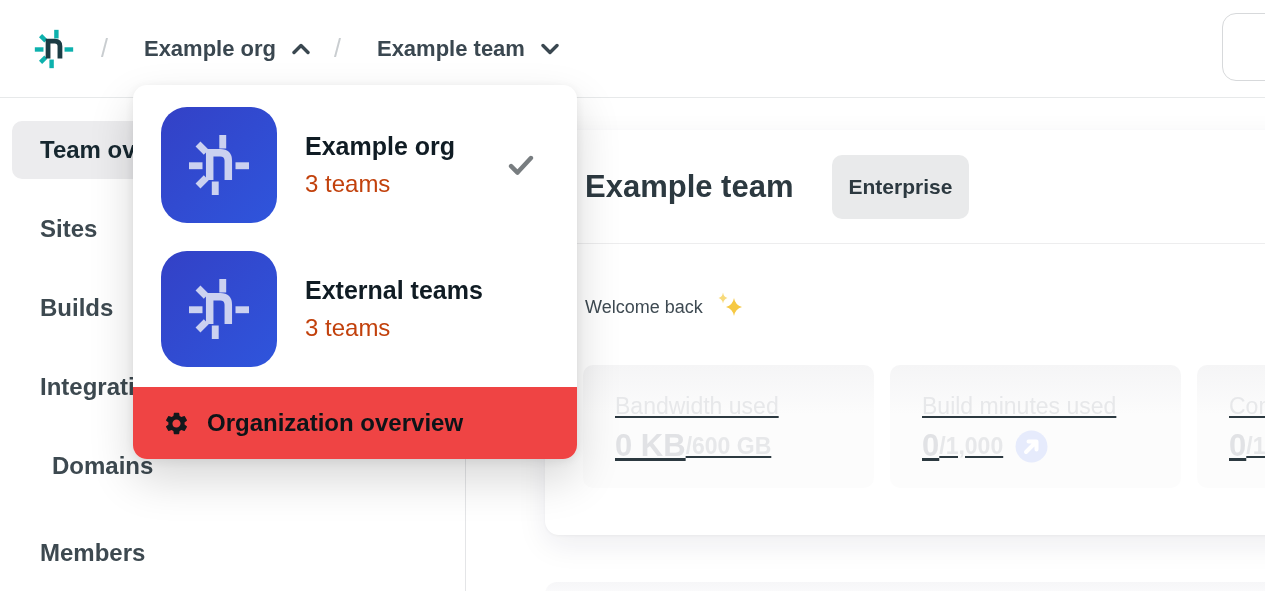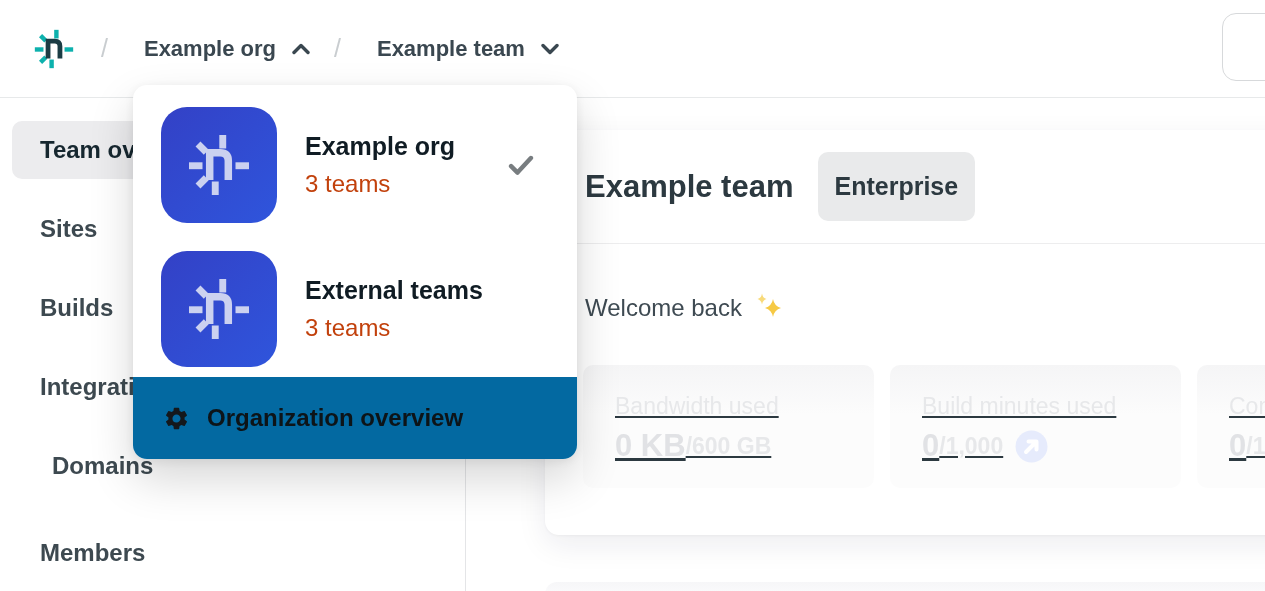--- a/index.html
+++ b/index.html
@@ -50,42 +50,42 @@
     width:116px;height:116px;border-radius:26px;flex:0 0 auto;
     background:linear-gradient(135deg,#3341c6 0%,#2f55dc 100%);
     display:flex;align-items:center;justify-content:center;
   }
   .dd-avatar svg{width:72px;height:72px;}
   .dd-text{margin-left:28px;}
   .dd-name{font-size:25px;font-weight:700;color:#101c24;}
   .dd-sub{font-size:24px;font-weight:400;color:#c2410c;margin-top:9px;}
   .dd-check{position:absolute;right:14px;top:44px;width:28px;height:28px;}
   .dd-footer{
-    position:absolute;left:0;bottom:0;width:100%;height:82px;background:#0369a1;
+    position:absolute;left:0;bottom:0;width:100%;height:72px;background:#ef4444;
     border-radius:0 0 14px 14px;display:flex;align-items:center;cursor:pointer;
   }
   .dd-footer .gear{width:27px;height:27px;margin-left:30px;flex:0 0 auto;}
   .dd-footer-label{margin-left:17px;font-size:24px;font-weight:700;color:#0d1418;}
   
   .maincard{
     position:absolute;left:545px;top:130px;width:760px;height:405px;background:#fff;
     border-radius:14px;z-index:5;
     box-shadow:0 10px 30px rgba(30,30,60,.08),0 1px 3px rgba(0,0,0,.04);
   }
   .card-head{
     height:113px;display:flex;align-items:center;padding-left:40px;
     border-bottom:1px solid #ededee;
   }
   .team-title{font-size:31px;font-weight:700;color:#2c3940;}
   .plan-badge{
-    margin-left:24px;background:#e9eaeb;color:#2c3940;font-size:25px;font-weight:700;
+    margin-left:38px;background:#e9eaeb;color:#2c3940;font-size:21px;font-weight:700;
     padding:20px 17px;border-radius:10px;
   }
   .welcome-row{display:flex;align-items:center;gap:12px;margin:50px 0 0 40px;}
-  .welcome-text{font-size:24px;font-weight:400;color:#3e4a52;}
+  .welcome-text{font-size:18px;font-weight:400;color:#3e4a52;}
   .sparkles{width:30px;height:30px;margin-top:-4px;}
   
   .stats{position:absolute;left:38px;top:235px;display:flex;gap:16px;}
   .stat-card{
     width:291px;height:123px;border-radius:10px;flex:0 0 auto;
     background:linear-gradient(180deg,#f5f5f6 0%,#fcfcfc 40%);
     padding:0 0 0 32px;box-sizing:border-box;text-decoration:underline;
   }
   .stat-label{margin-top:28px;font-size:23px;font-weight:400;color:#e7e8ea;white-space:nowrap;}
   .stat-value-row{display:flex;align-items:center;margin-top:8px;white-space:nowrap;}

